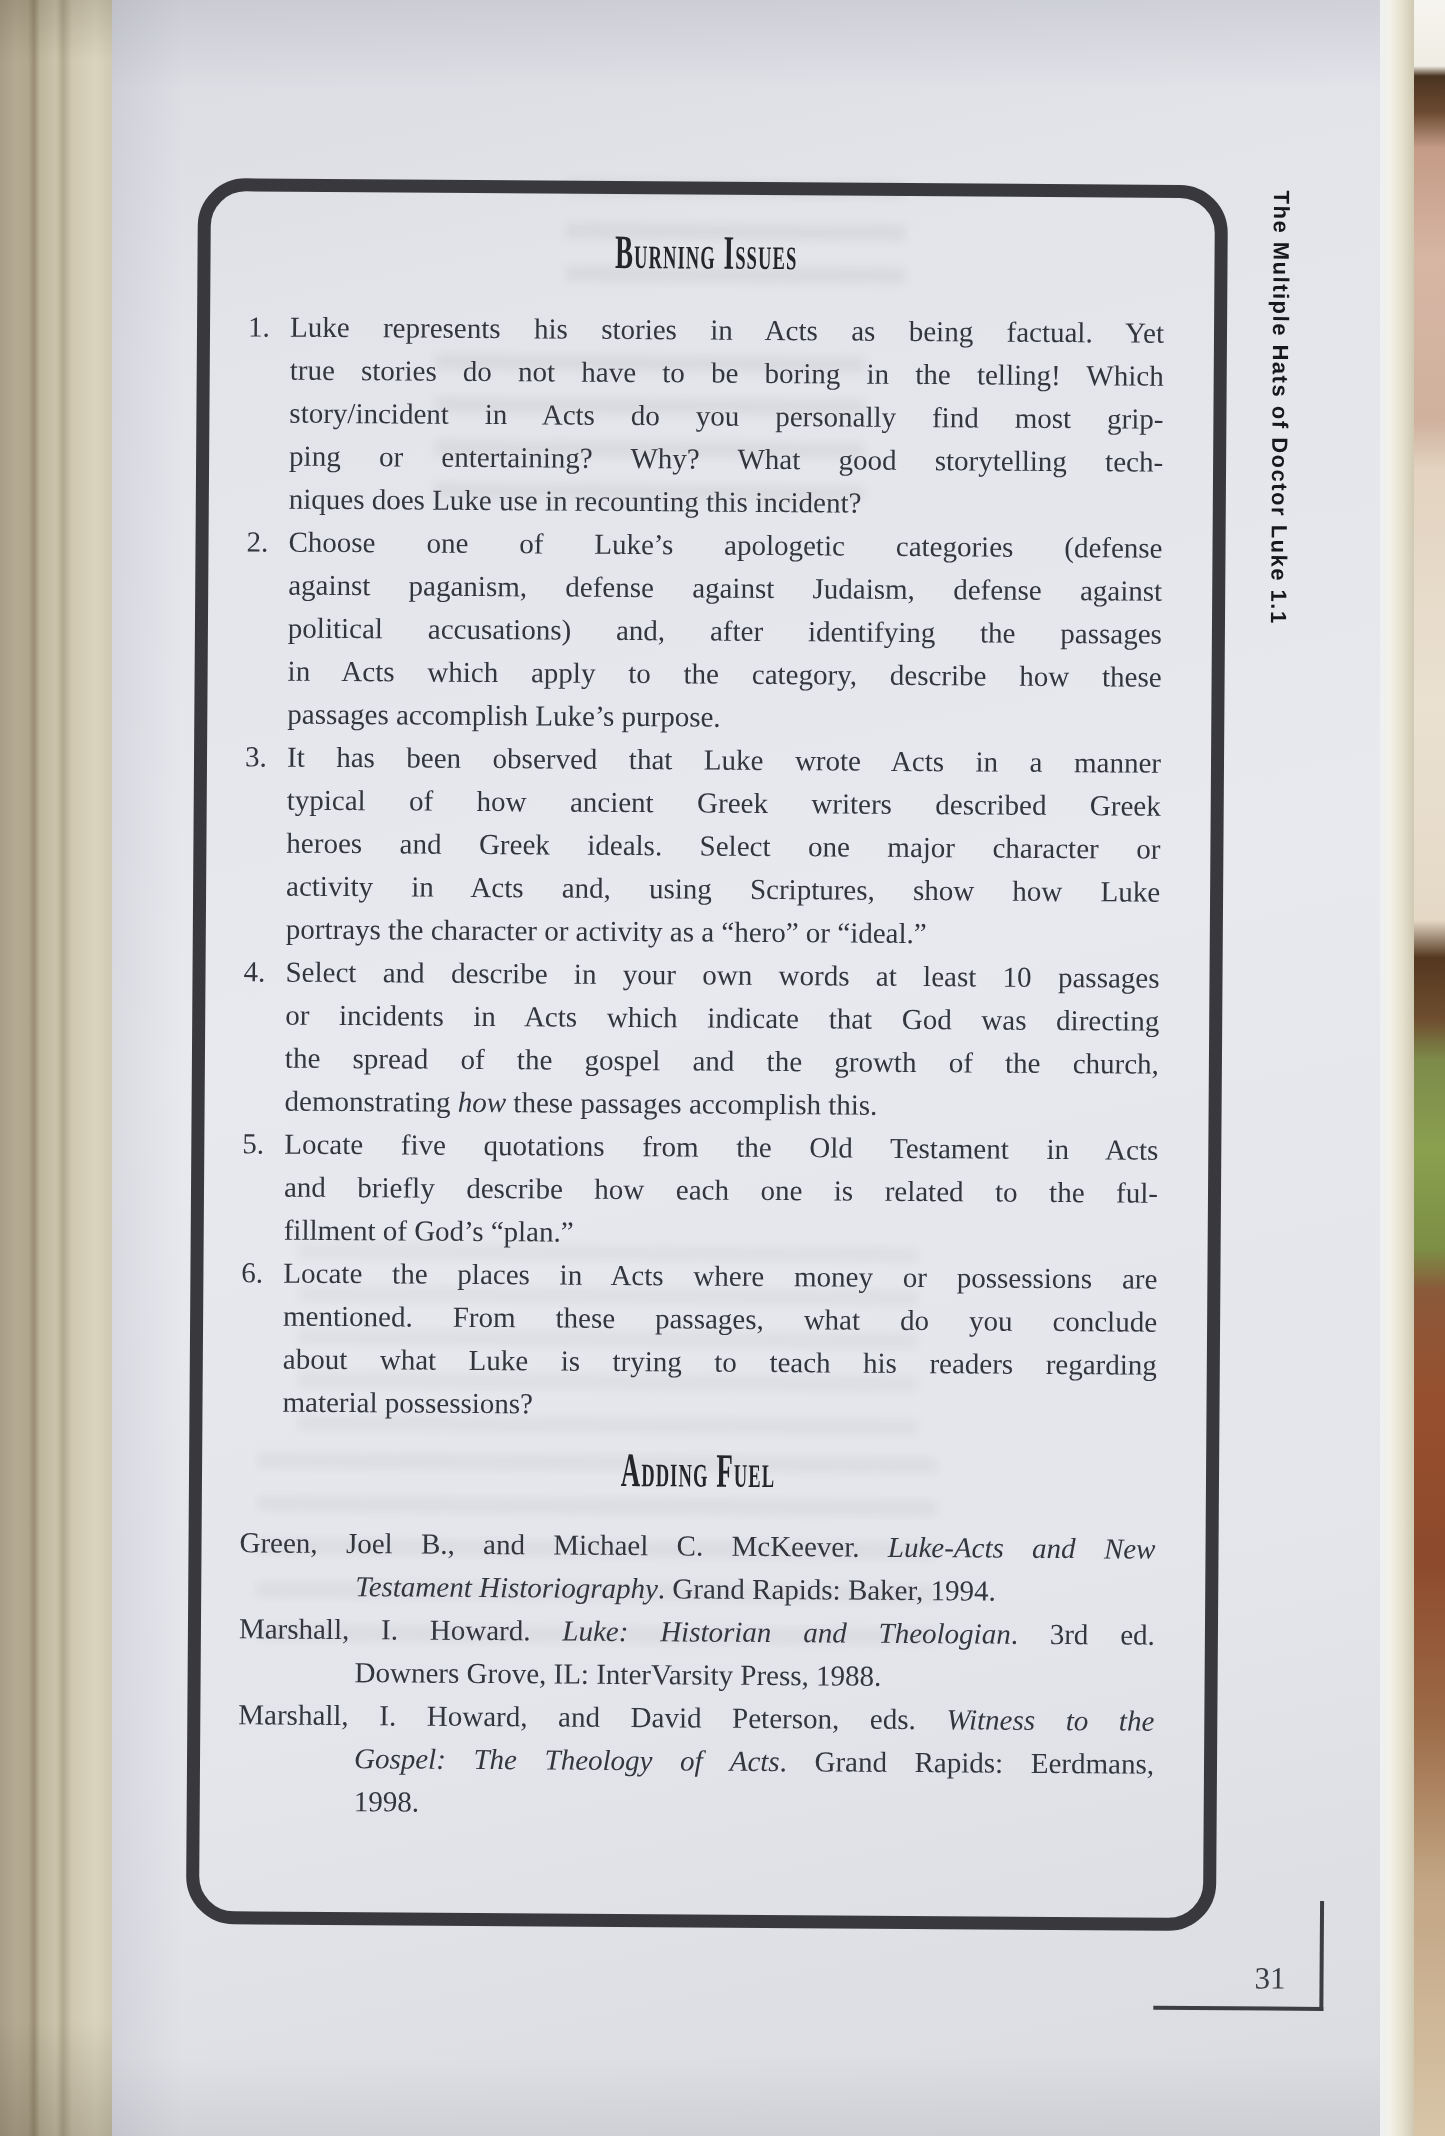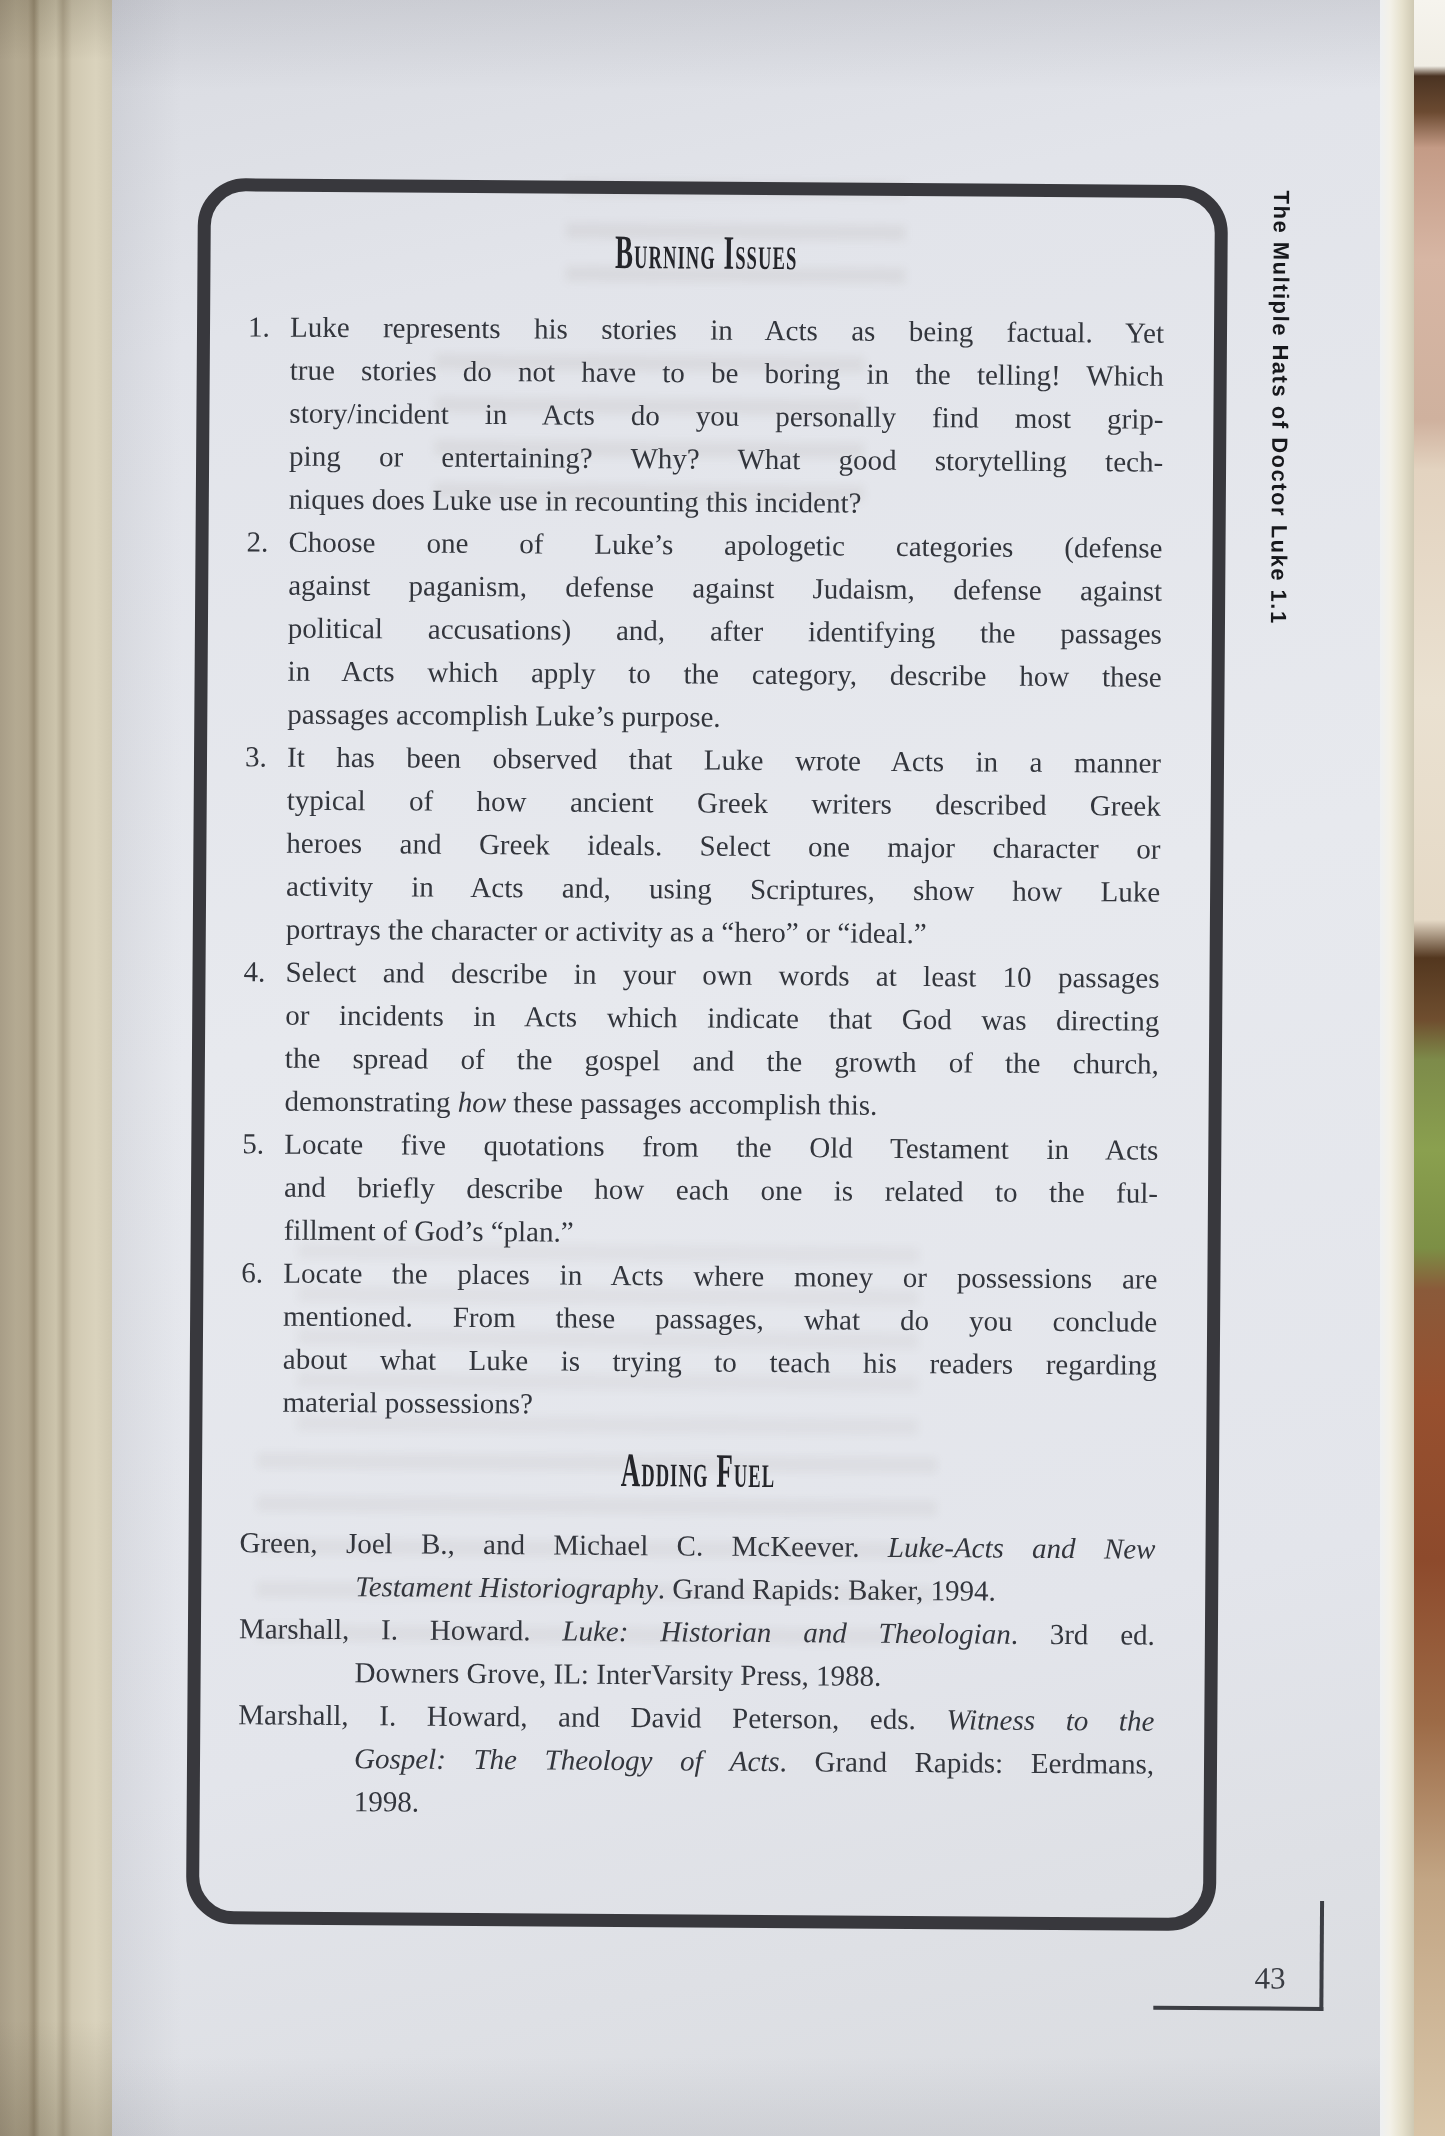--- a/index.html
+++ b/index.html
@@ -192,16 +192,16 @@
           <div class="line">Marshall, I. Howard, and David Peterson, eds. <i>Witness to the</i></div>
           <div class="line"><i>Gospel: The Theology of Acts</i>. Grand Rapids: Eerdmans,</div>
           <div class="line last">1998.</div>
         </div>
       </div>
   </div>
 
   <div class="side-title">The Multiple Hats of Doctor Luke 1.1</div>
 
   <div class="corner-mark">
-    <span class="page-number">43</span>
+    <span class="page-number">31</span>
   </div>
 
 </div>
 
 </body></html>

